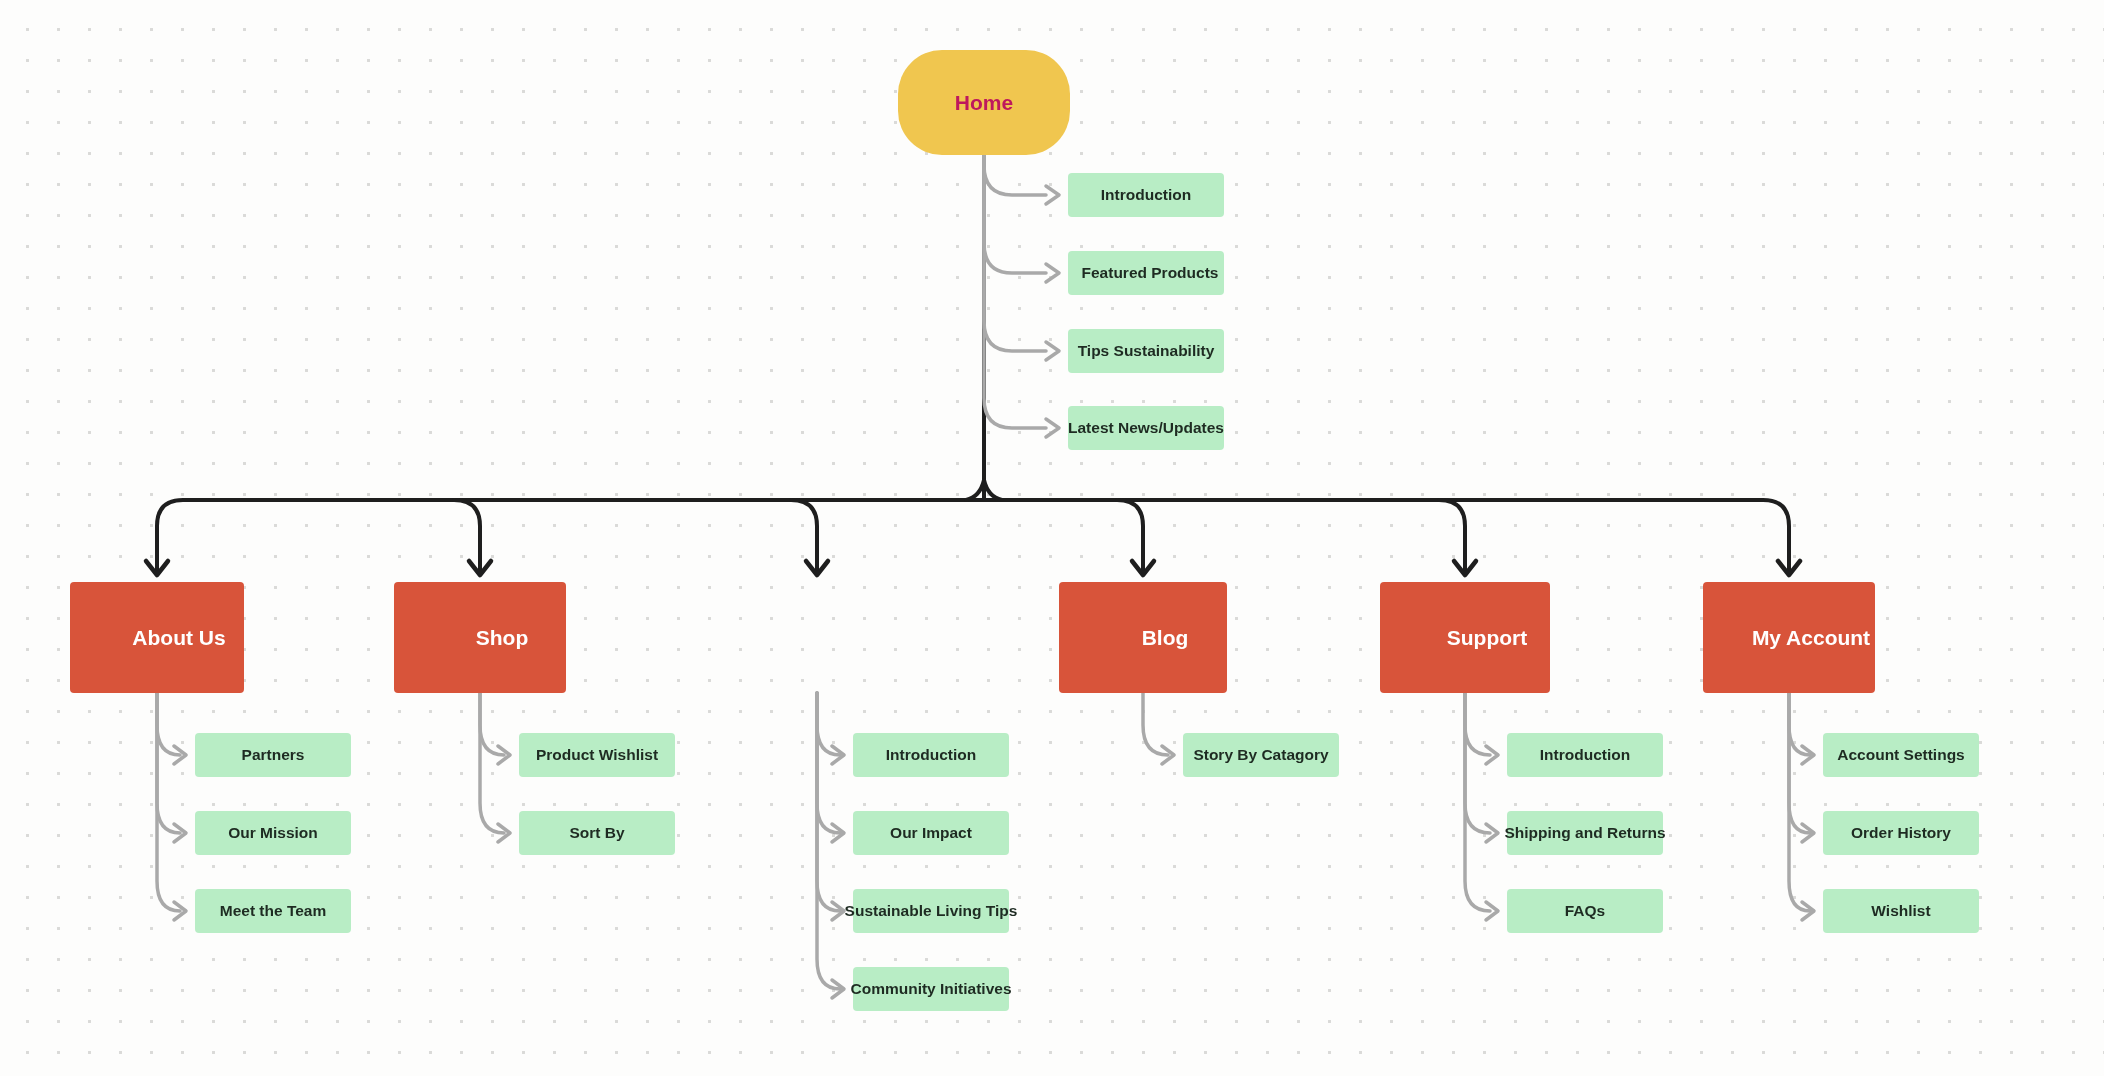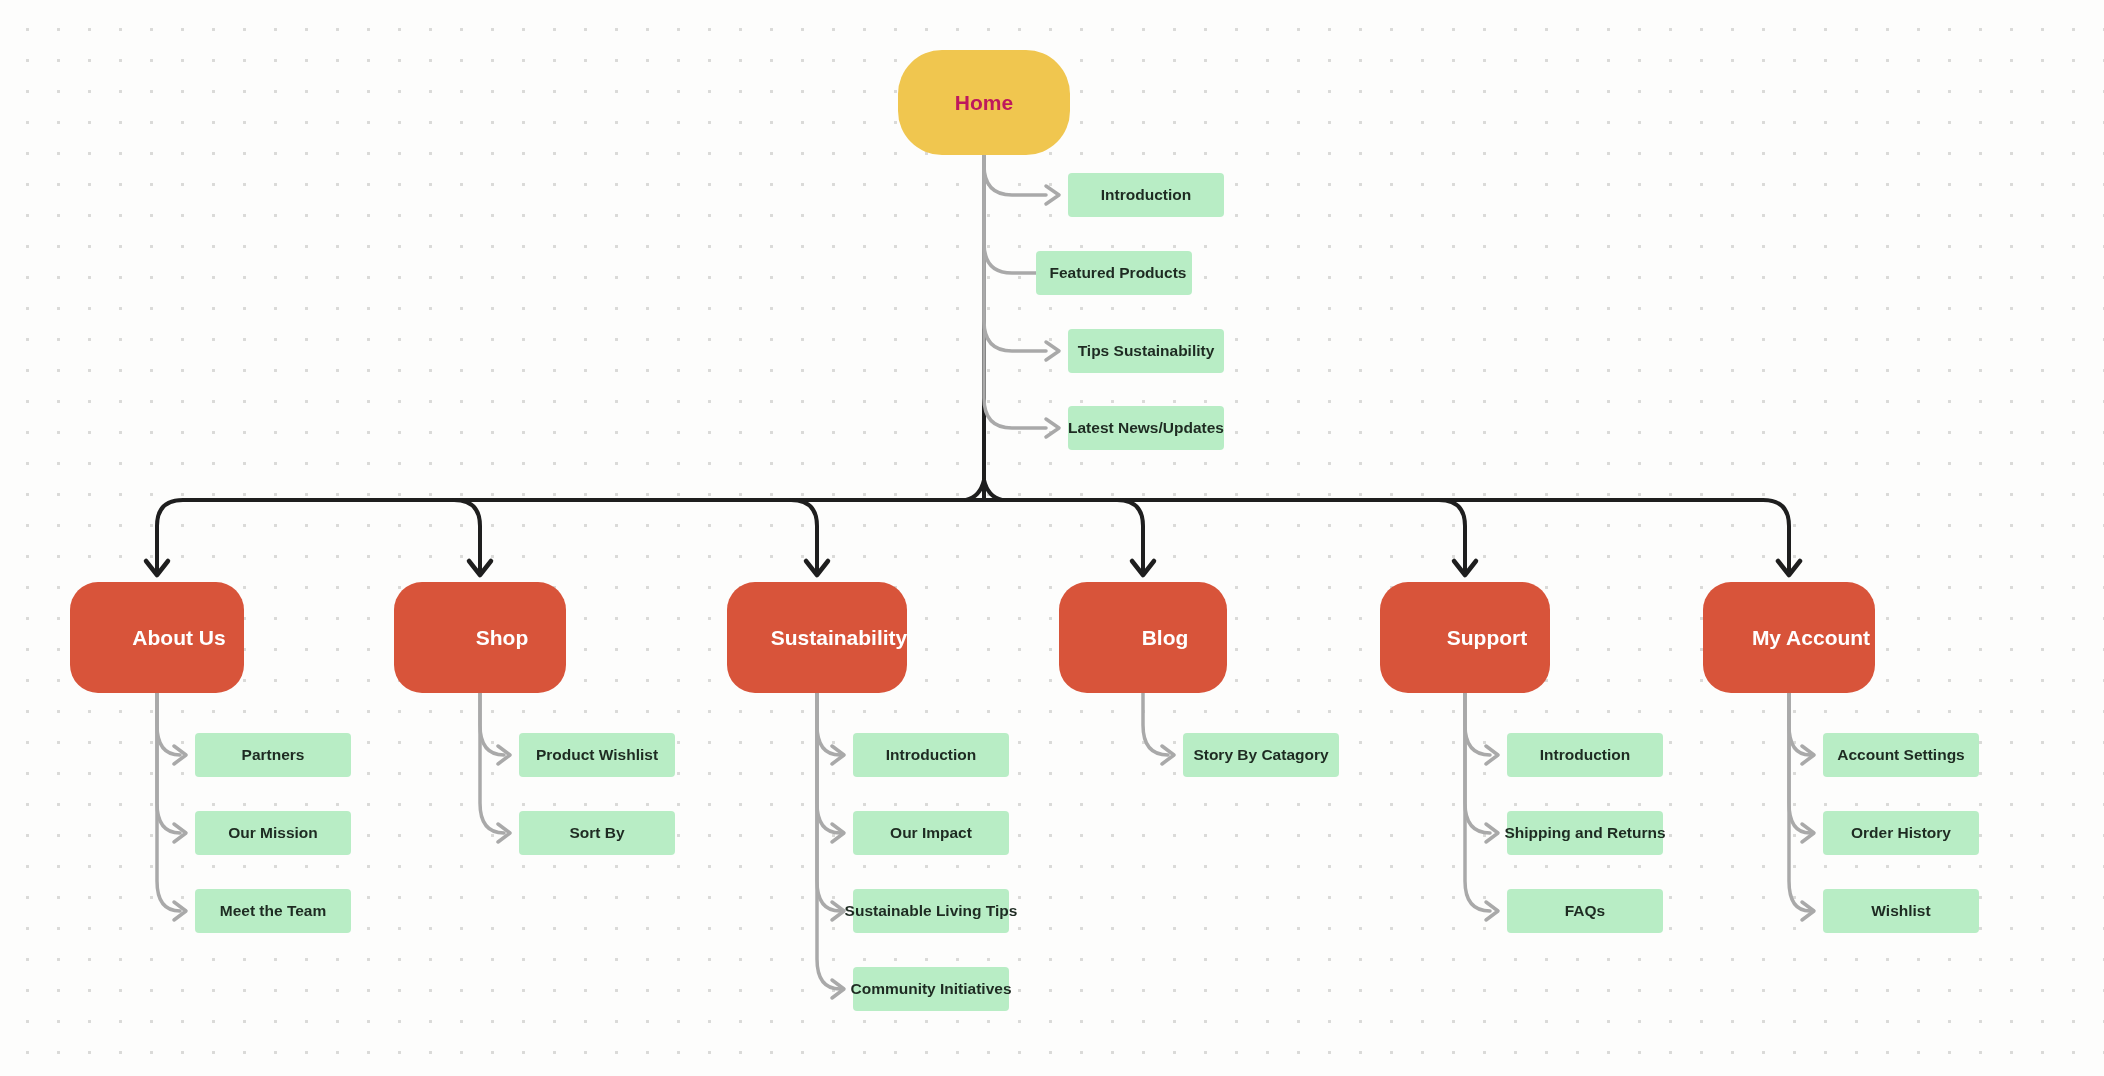--- a/index.html
+++ b/index.html
@@ -19,21 +19,21 @@
   .node{
     position:absolute;display:flex;align-items:center;justify-content:center;
     text-align:center;white-space:nowrap;box-sizing:border-box;cursor:pointer;
   }
   .node.root{
     width:172px;height:105px;border-radius:44px;
     background:#F0C64F;color:#be185d;
     font-size:21px;font-weight:700;
   }
   .node.section{
-    height:111px;border-radius:28px;
+    height:111px;border-radius:4px;
     background:#D8543A;color:#FFFFFF;
     font-size:21px;font-weight:700;padding-left:44px;
   }
   .node.leaf{
     width:156px;height:44px;border-radius:4px;
     background:#B8EDC5;color:#1E2B22;
     font-size:15.5px;font-weight:700;
   }
 </style>
 </head>
@@ -109,27 +109,26 @@
       <path d="M1789 693 V881 Q1789 911 1810 911"></path>
       <path d="M1802 746 L1814 755 L1802 764"></path>
       <path d="M1802 824 L1814 833 L1802 842"></path>
       <path d="M1802 902 L1814 911 L1802 920"></path>
     </g>
   </svg>
 
   <div class="node root" style="left:898px;top:50px;">Home</div>
 
   <div class="node leaf" style="left:1068px;top:173px;">Introduction</div>
-  <div class="node leaf" style="left:1036px;top:251px;padding-left:8px;">Featured Products</div>
+  <div class="node leaf" style="left:1068px;top:251px;padding-left:8px;">Featured Products</div>
   <div class="node leaf" style="left:1068px;top:329px;">Tips Sustainability</div>
   <div class="node leaf" style="left:1068px;top:406px;">Latest News/Updates</div>
 
   <div class="node section" style="left:70px;top:582px;width:174px;">About Us</div>
   <div class="node section" style="left:394px;top:582px;width:172px;">Shop</div>
-  <div class="node section" style="left:727px;top:582px;width:180px;">Sustainability</div>
   <div class="node section" style="left:1059px;top:582px;width:168px;text-align:right;">Blog</div>
   <div class="node section" style="left:1380px;top:582px;width:170px;">Support</div>
   <div class="node section" style="left:1703px;top:582px;width:172px;">My Account</div>
 
   <div class="node leaf" style="left:195px;top:733px;">Partners</div>
   <div class="node leaf" style="left:195px;top:811px;">Our Mission</div>
   <div class="node leaf" style="left:195px;top:889px;">Meet the Team</div>
 
   <div class="node leaf" style="left:519px;top:733px;">Product Wishlist</div>
   <div class="node leaf" style="left:519px;top:811px;">Sort By</div>

